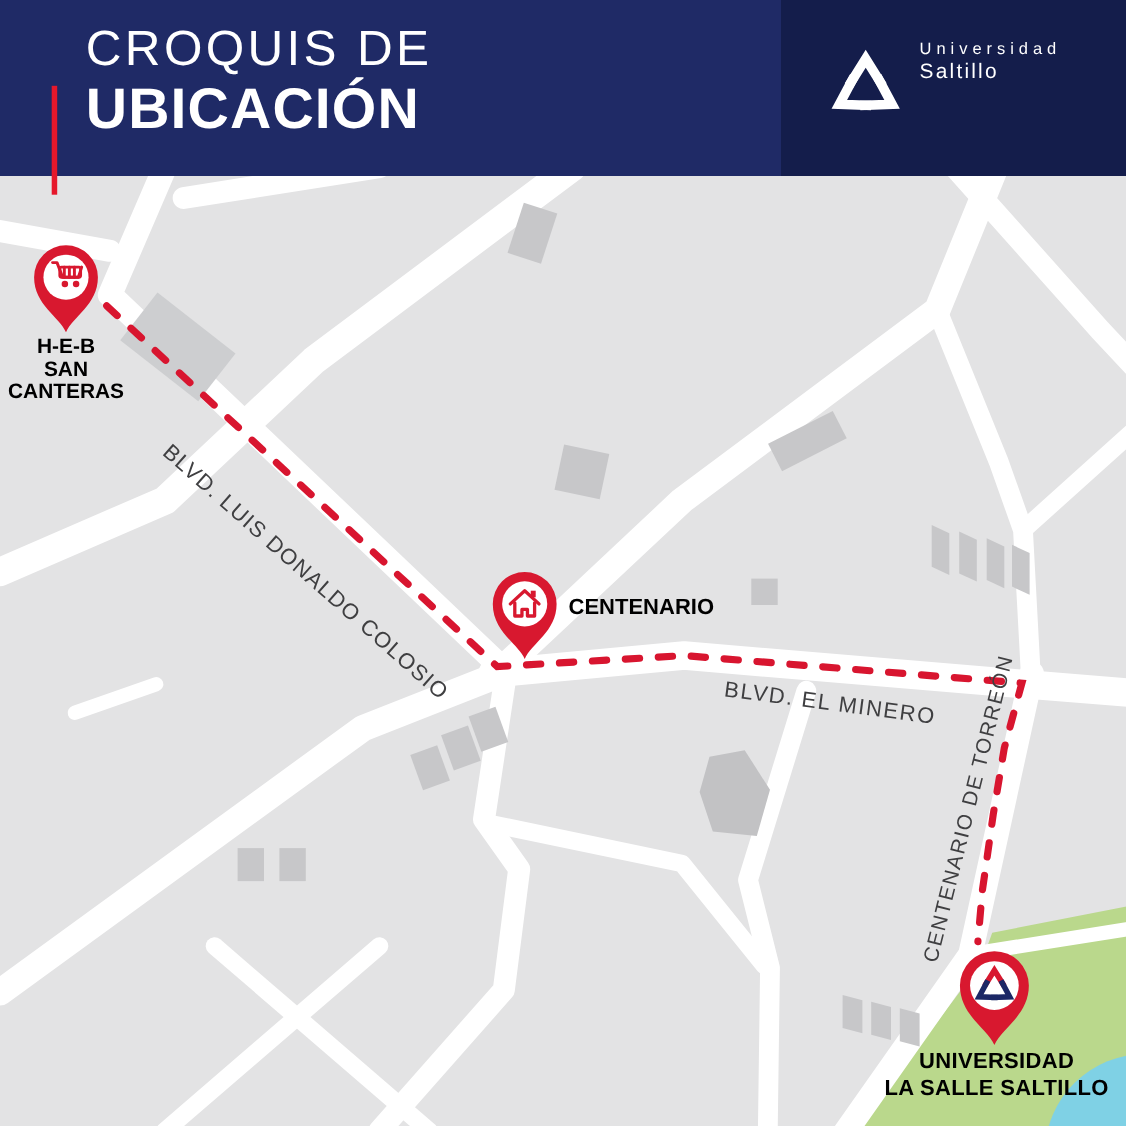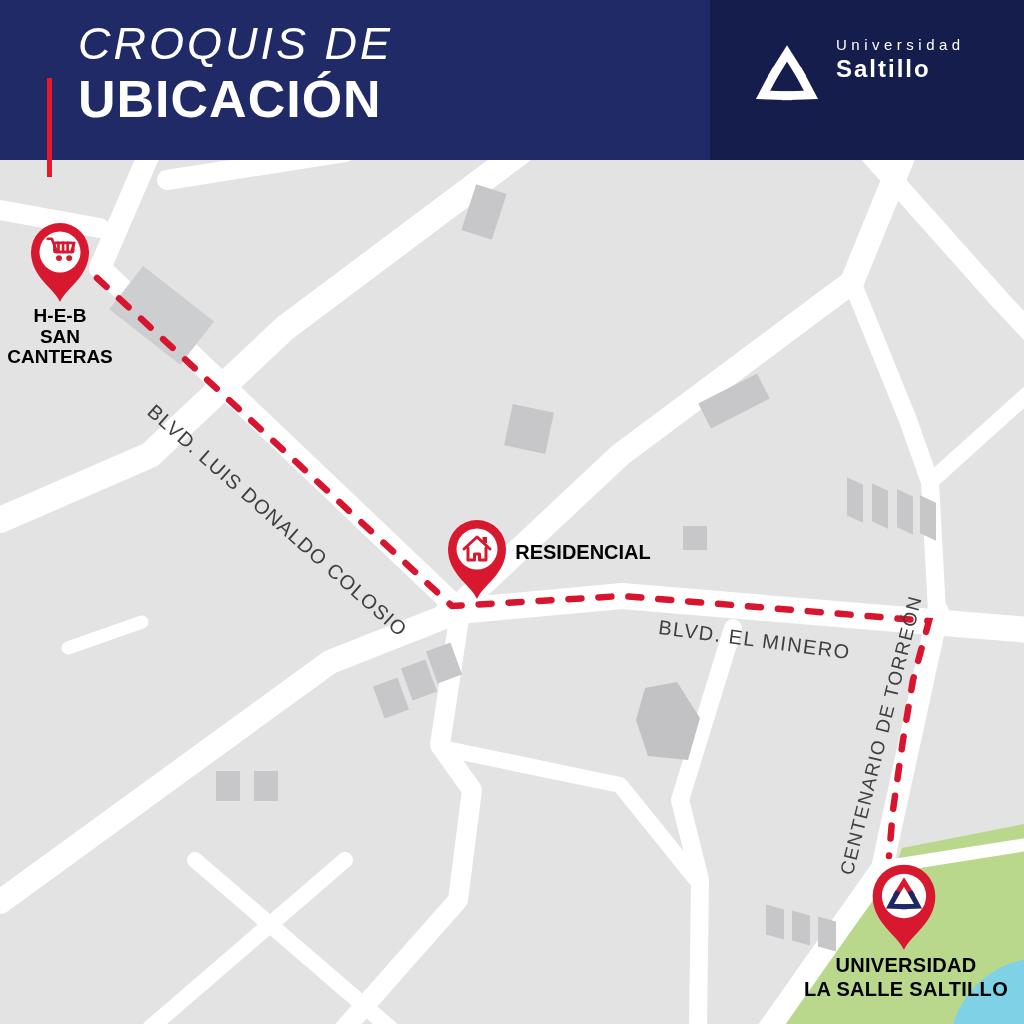--- a/index.html
+++ b/index.html
@@ -7,31 +7,31 @@
     position:relative;width:1024px;height:1024px;overflow:hidden;
     background:#e3e3e4;font-family:"Liberation Sans",sans-serif;
     -webkit-font-smoothing:antialiased;
   }
   .map-svg{position:absolute;left:0;top:160px;width:1024px;height:864px;display:block;}
 
   
   .header{position:absolute;left:0;top:0;width:1024px;height:160px;background:#1f2a66;}
   .header-right{position:absolute;left:710px;top:0;width:314px;height:160px;background:#141d4b;}
   .title{position:absolute;left:78px;top:20px;color:#ffffff;line-height:1.05;}
-  .title-line1{font-size:45px;font-weight:normal;letter-spacing:3px;font-style:italic;}
+  .title-line1{font-size:45px;font-weight:normal;letter-spacing:3px;}
   .title-line2{font-size:52px;font-weight:bold;letter-spacing:1px;margin-top:5px;}
   .red-accent{position:absolute;left:47px;top:78px;width:5px;height:99px;background:#e6182b;}
 
   .logo{position:absolute;left:748px;top:36px;width:260px;height:90px;color:#fff;}
   .logo-mark{position:absolute;left:0;top:2px;}
   .logo-text{position:absolute;left:88px;top:0;}
   .logo-top{font-size:15px;letter-spacing:4.5px;font-weight:normal;}
   .logo-name{font-size:36px;font-weight:bold;line-height:1.0;margin-top:2px;letter-spacing:0.5px;}
   .logo-reg{font-size:11px;font-weight:normal;vertical-align:2px;margin-left:2px;}
-  .logo-city{font-size:24px;font-weight:bold;letter-spacing:2px;margin-top:2px;}
+  .logo-city{font-size:19px;font-weight:normal;letter-spacing:2px;margin-top:2px;}
 
   
   .street{position:absolute;color:#3f3f41;white-space:nowrap;}
   .street-colosio{left:158px;top:400px;font-size:20px;letter-spacing:1.2px;
     transform:rotate(41.5deg);transform-origin:left top;}
   .street-minero{left:660px;top:616px;font-size:20px;letter-spacing:1.5px;
     transform:rotate(7.5deg);transform-origin:left top;}
   .street-centenario{left:836px;top:872px;font-size:19px;letter-spacing:1.5px;
     transform:rotate(-76deg);transform-origin:left top;}
 
@@ -173,20 +173,20 @@
   <div class="street street-colosio">BLVD. LUIS DONALDO COLOSIO</div>
   <div class="street street-minero">BLVD. EL MINERO</div>
   <div class="street street-centenario">CENTENARIO DE TORREÓN</div>
 
   <div class="marker-label label-heb">
     <div>H-E-B</div>
     <div>SAN</div>
     <div>CANTERAS</div>
   </div>
   <div class="marker-label label-canteras">
-    <div>RESIDENCIAL</div>
+    <div>CENTENARIO</div>
   </div>
   <div class="marker-label label-university">
     <div>UNIVERSIDAD</div>
     <div>LA SALLE SALTILLO</div>
   </div>
 
 </div>
 
 </body></html>

